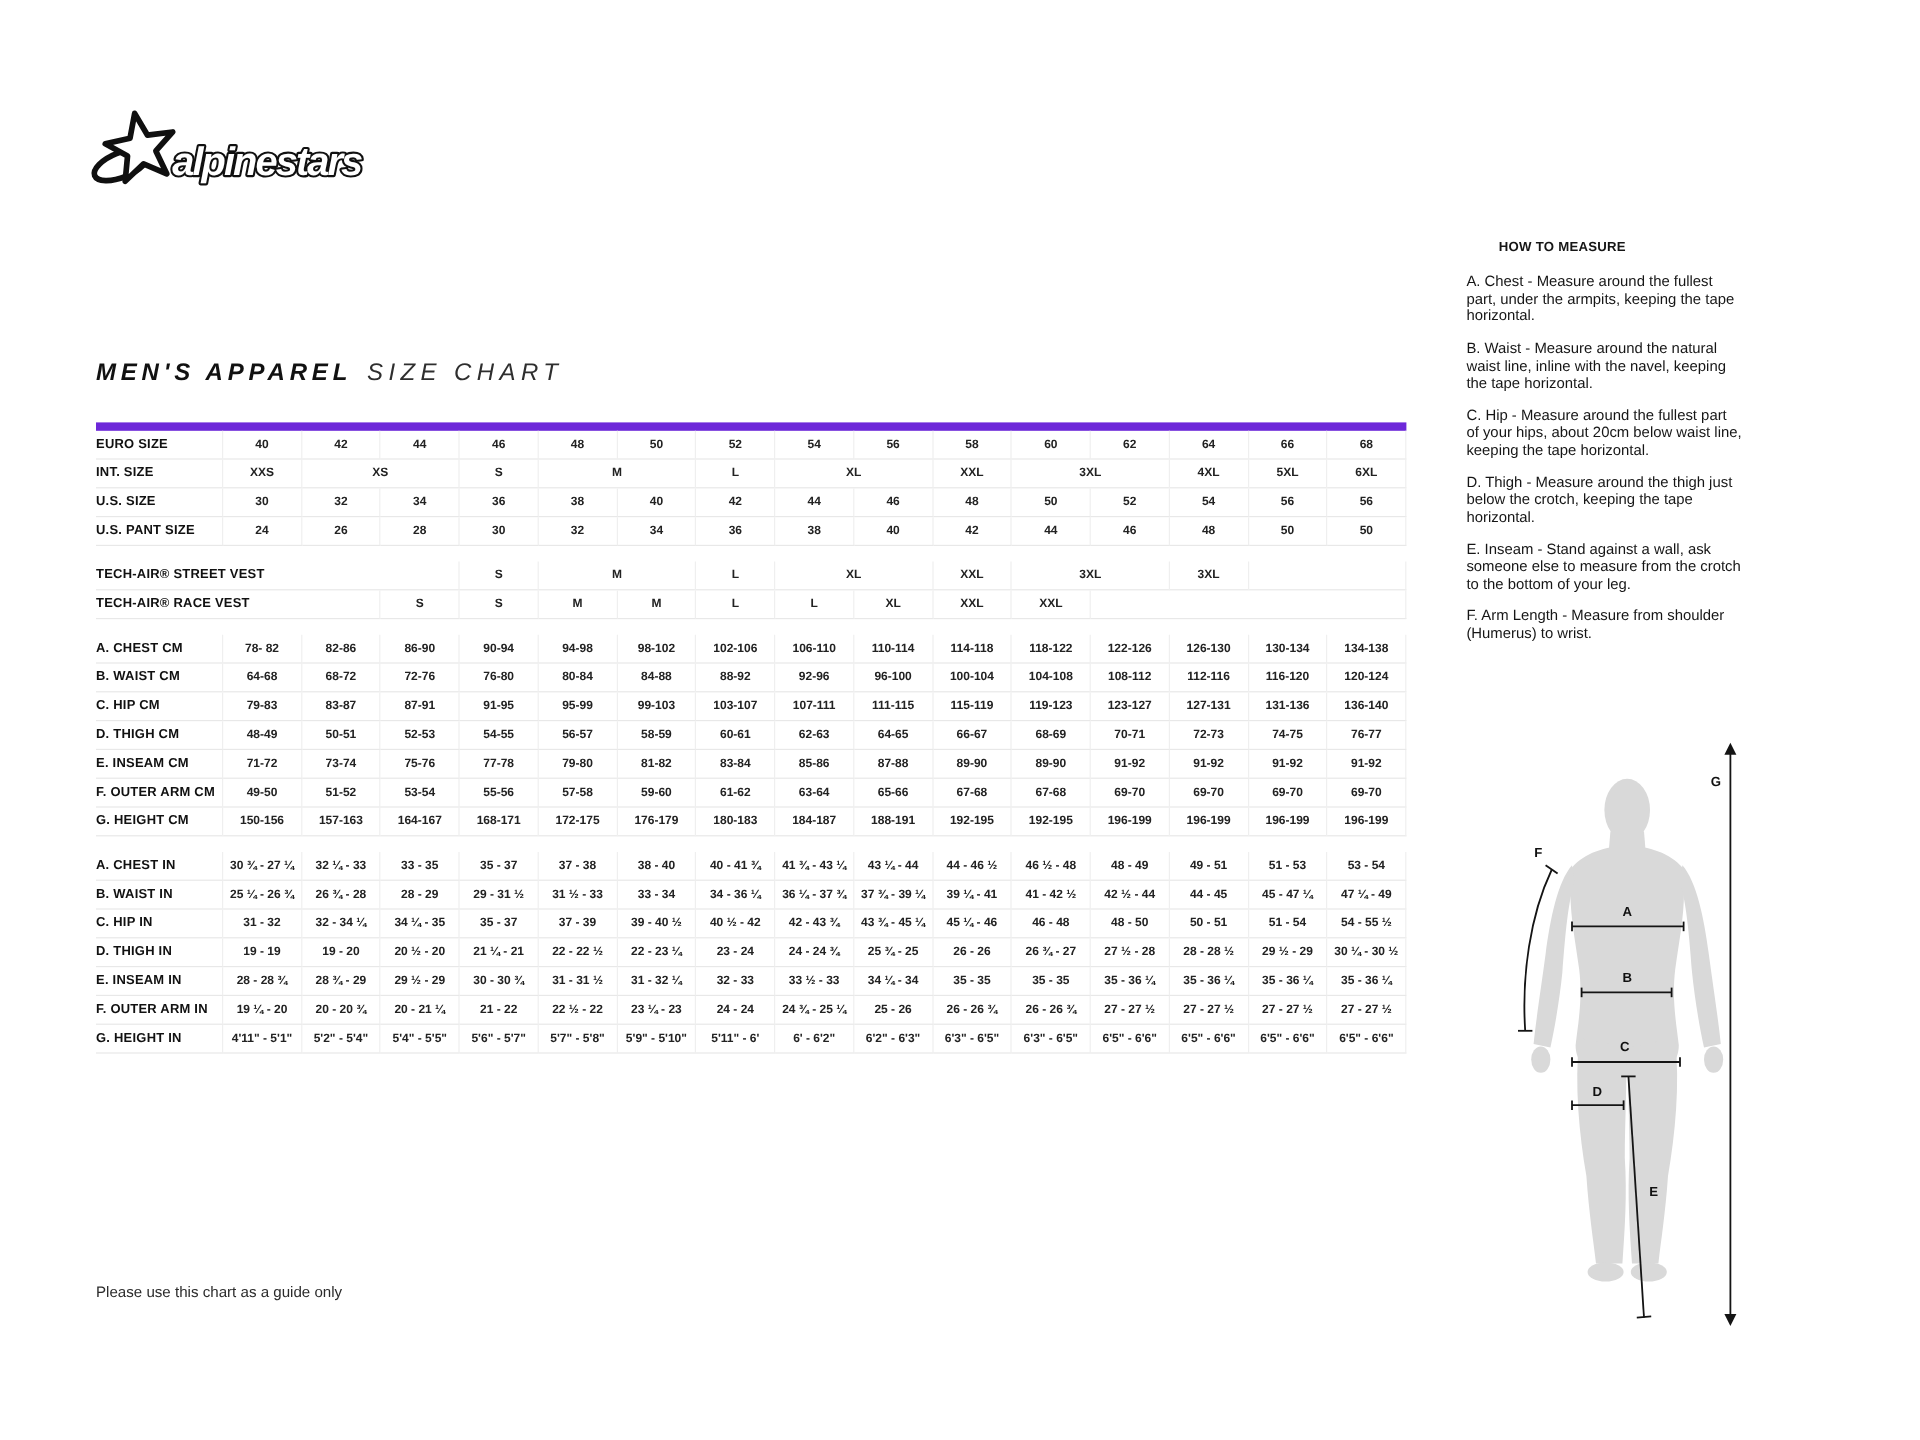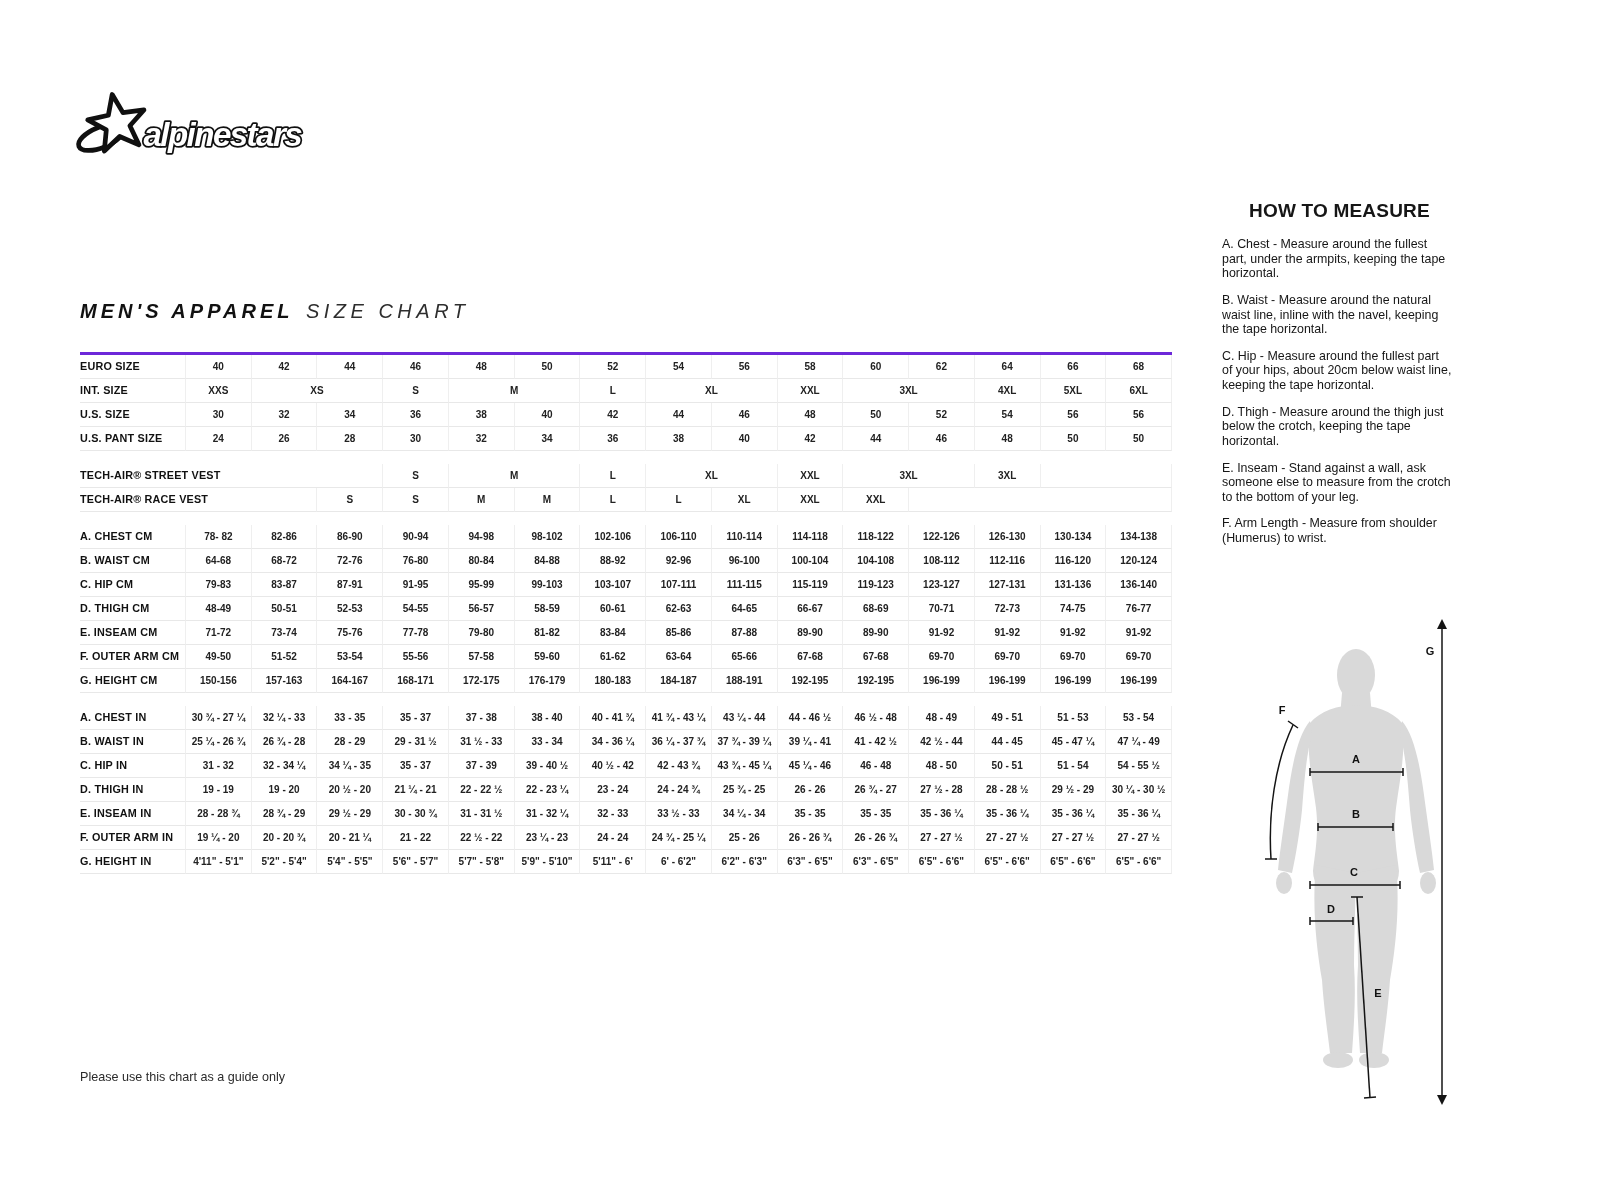--- a/index.html
+++ b/index.html
@@ -11,31 +11,31 @@
   .logo{position:absolute;left:74px;top:84px;}
   .logo svg{display:block;}
   
   .title{position:absolute;left:80px;top:300px;font-style:italic;white-space:nowrap;}
   .t-bold{font-weight:700;font-size:20px;letter-spacing:4px;color:#111;}
   .t-light{font-weight:400;font-size:20px;letter-spacing:4.5px;color:#2e2e2e;margin-left:8px;}
   
   #size-table-grid{
     position:absolute;left:80px;top:352px;width:1092px;
     display:grid;grid-template-columns:106px repeat(15,1fr);
-    border-top:3px solid #6d28d9;font-weight:700;
+    border-top:7px solid #6d28d9;font-weight:700;
   }
   .tcell{border-right:1px solid #efefef;border-bottom:1px solid #e8e8e8;
          min-height:24px;display:flex;align-items:center;box-sizing:border-box;}
   .tlabel{font-size:10.8px;letter-spacing:.2px;line-height:1.15;padding:2px 4px 2px 0;color:#111;}
   .tlabel.nowrap{white-space:nowrap;}
   .tval{justify-content:center;font-size:10px;text-align:center;color:#222;padding:2px 1px;}
   .trow-gap{grid-column:1/-1;height:13px;}
   
   .measure{position:absolute;left:1222px;top:200px;width:230px;color:#161616;}
-  .measure h3{font-size:19px;font-weight:700;margin:0 0 15px 0;letter-spacing:.2px;padding-left:27px;}
+  .measure h3{font-size:11px;font-weight:700;margin:0 0 15px 0;letter-spacing:.2px;padding-left:27px;}
   .m-item{font-size:12.4px;line-height:1.18;margin-bottom:12px;}
   
   .figure{position:absolute;left:1235px;top:613px;width:330px;height:492px;}
   .figure text{font-family:"Liberation Sans",sans-serif;font-size:11px;font-weight:700;fill:#111;}
   
   .footer{position:absolute;left:80px;top:1069px;font-size:12.6px;line-height:16.5px;color:#2b2b2b;}
 </style>
 </head>
 <body>
 

